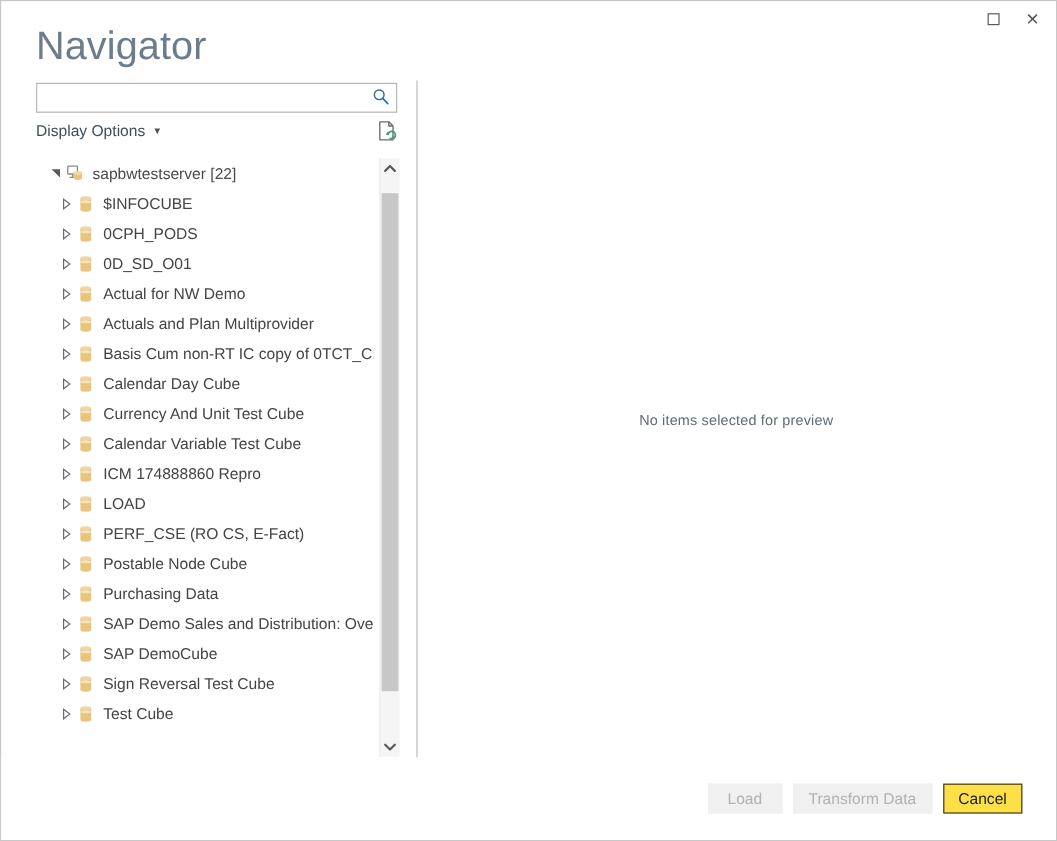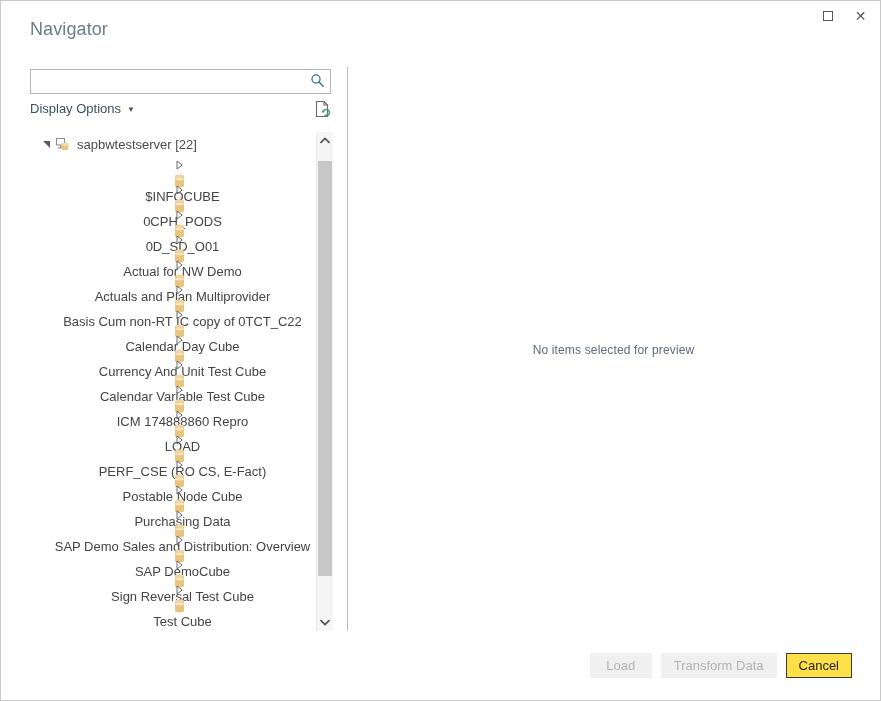--- a/index.html
+++ b/index.html
@@ -29,21 +29,21 @@
   #titlebar {
     position: absolute;
     left: 0; top: 0;
     width: 879px;
     height: 60px;
   }
   #dialog-title {
     position: absolute;
     left: 29px;
     top: 18px;
-    font-size: 18px;
+    font-size: 33px;
     font-weight: 300;
     color: #6b7c8c;
     letter-spacing: 0.1px;
     white-space: nowrap;
   }
   .winbtn {
     position: absolute;
     top: 0;
     width: 33px;
     height: 30px;
@@ -147,21 +147,21 @@
   }
   .tree-row {
     position: relative;
     height: 25px;
     display: flex;
     align-items: center;
     white-space: nowrap;
     cursor: default;
   }
   .tree-row.root { padding-left: 8px; }
-  .tree-row.child { padding-left: 17px; flex-direction: column; }
+  .tree-row.child { padding-left: 17px; }
 
   .expander {
     width: 16px;
     height: 16px;
     flex: 0 0 16px;
     display: flex;
     align-items: center;
     justify-content: center;
   }
   .node-label {

